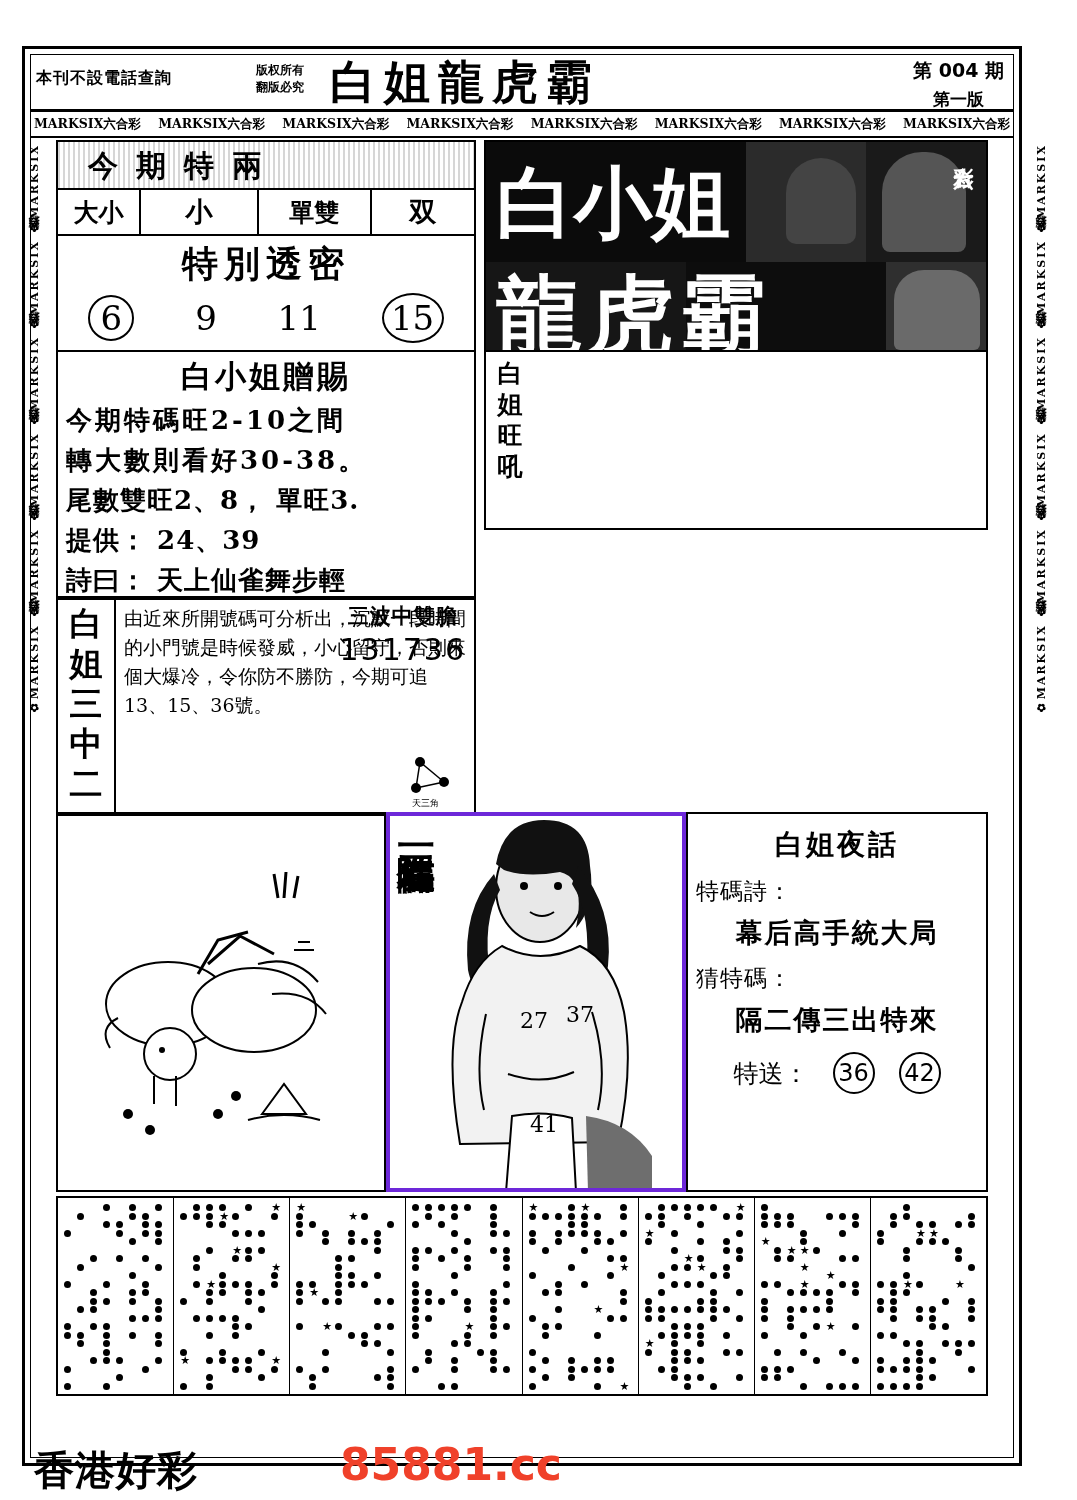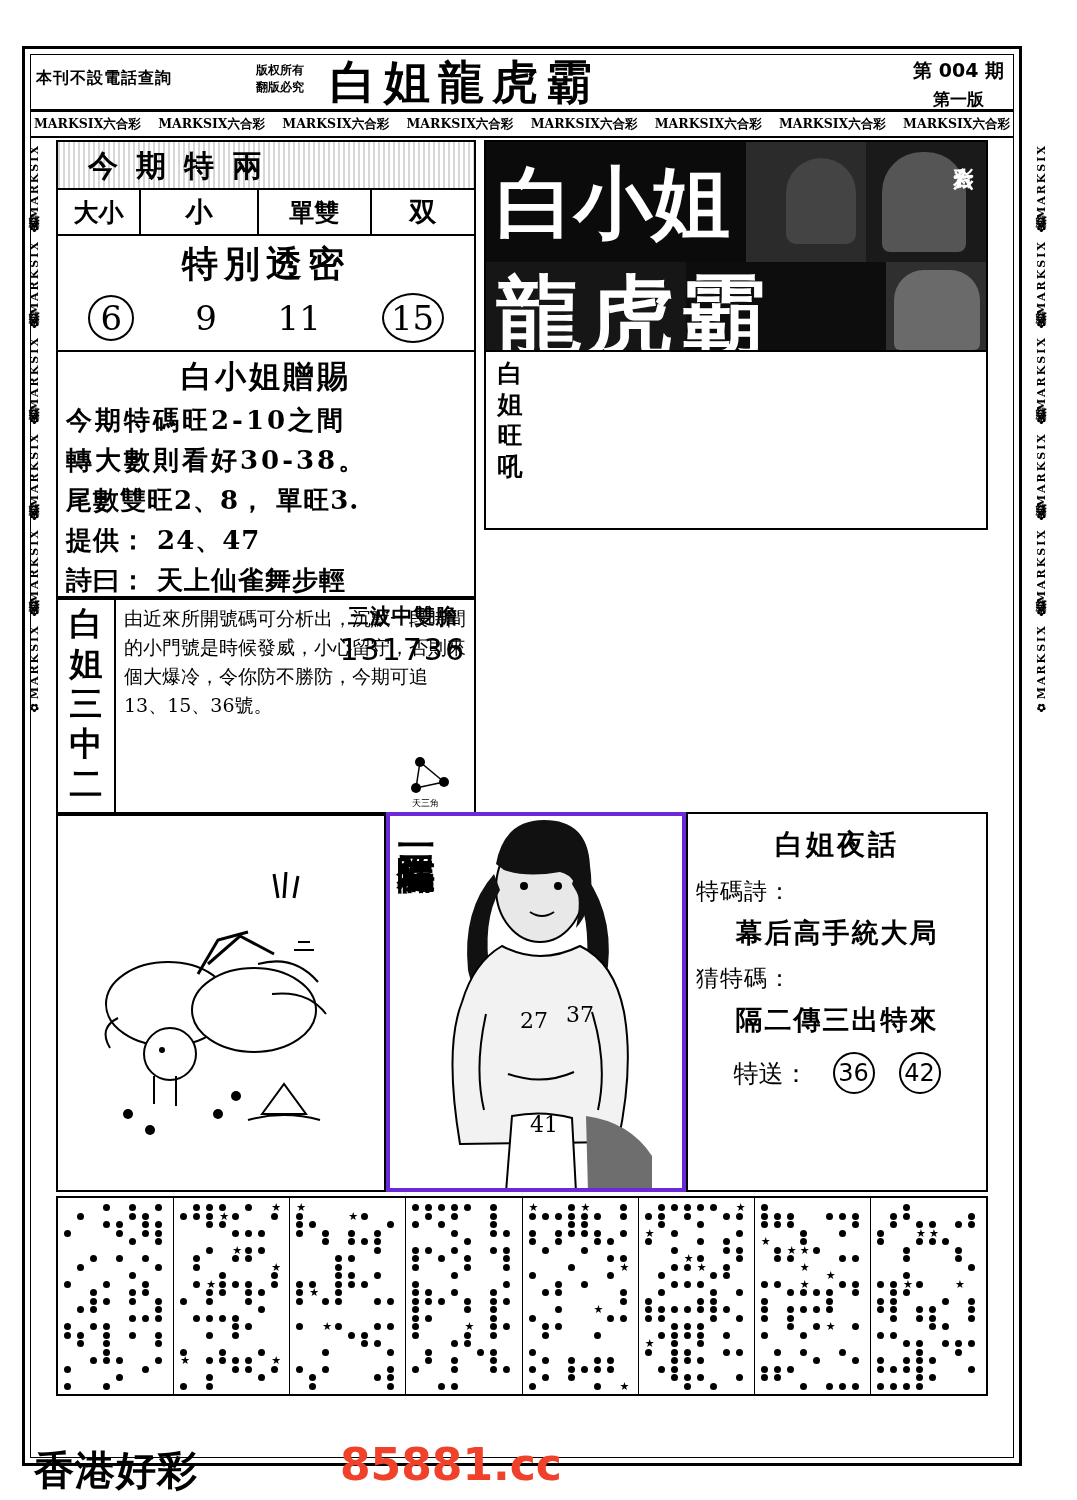--- a/index.html
+++ b/index.html
@@ -173,21 +173,21 @@
         <span>11</span>
         <span class="circled" style="width:62px;height:50px;border-radius:50%;">15</span>
       </div>
     </div>
 
     <div class="gift">
       <div class="g-title">白小姐贈賜</div>
       <div class="g-line sp">今期特碼旺2-10之間</div>
       <div class="g-line sp">轉大數則看好30-38。</div>
       <div class="g-line">尾數雙旺2、8， 單旺3.</div>
-      <div class="g-line">提供： 24、47</div>
+      <div class="g-line">提供： 24、39</div>
       <div class="g-line">詩曰： 天上仙雀舞步輕</div>
     </div>
 
     <div class="san">白姐三中二</div>
 
     <div class="analysis">
       <div class="wave">
         <div class="w1">三波中雙膽</div>
         <div class="w2">131736</div>
       </div>

